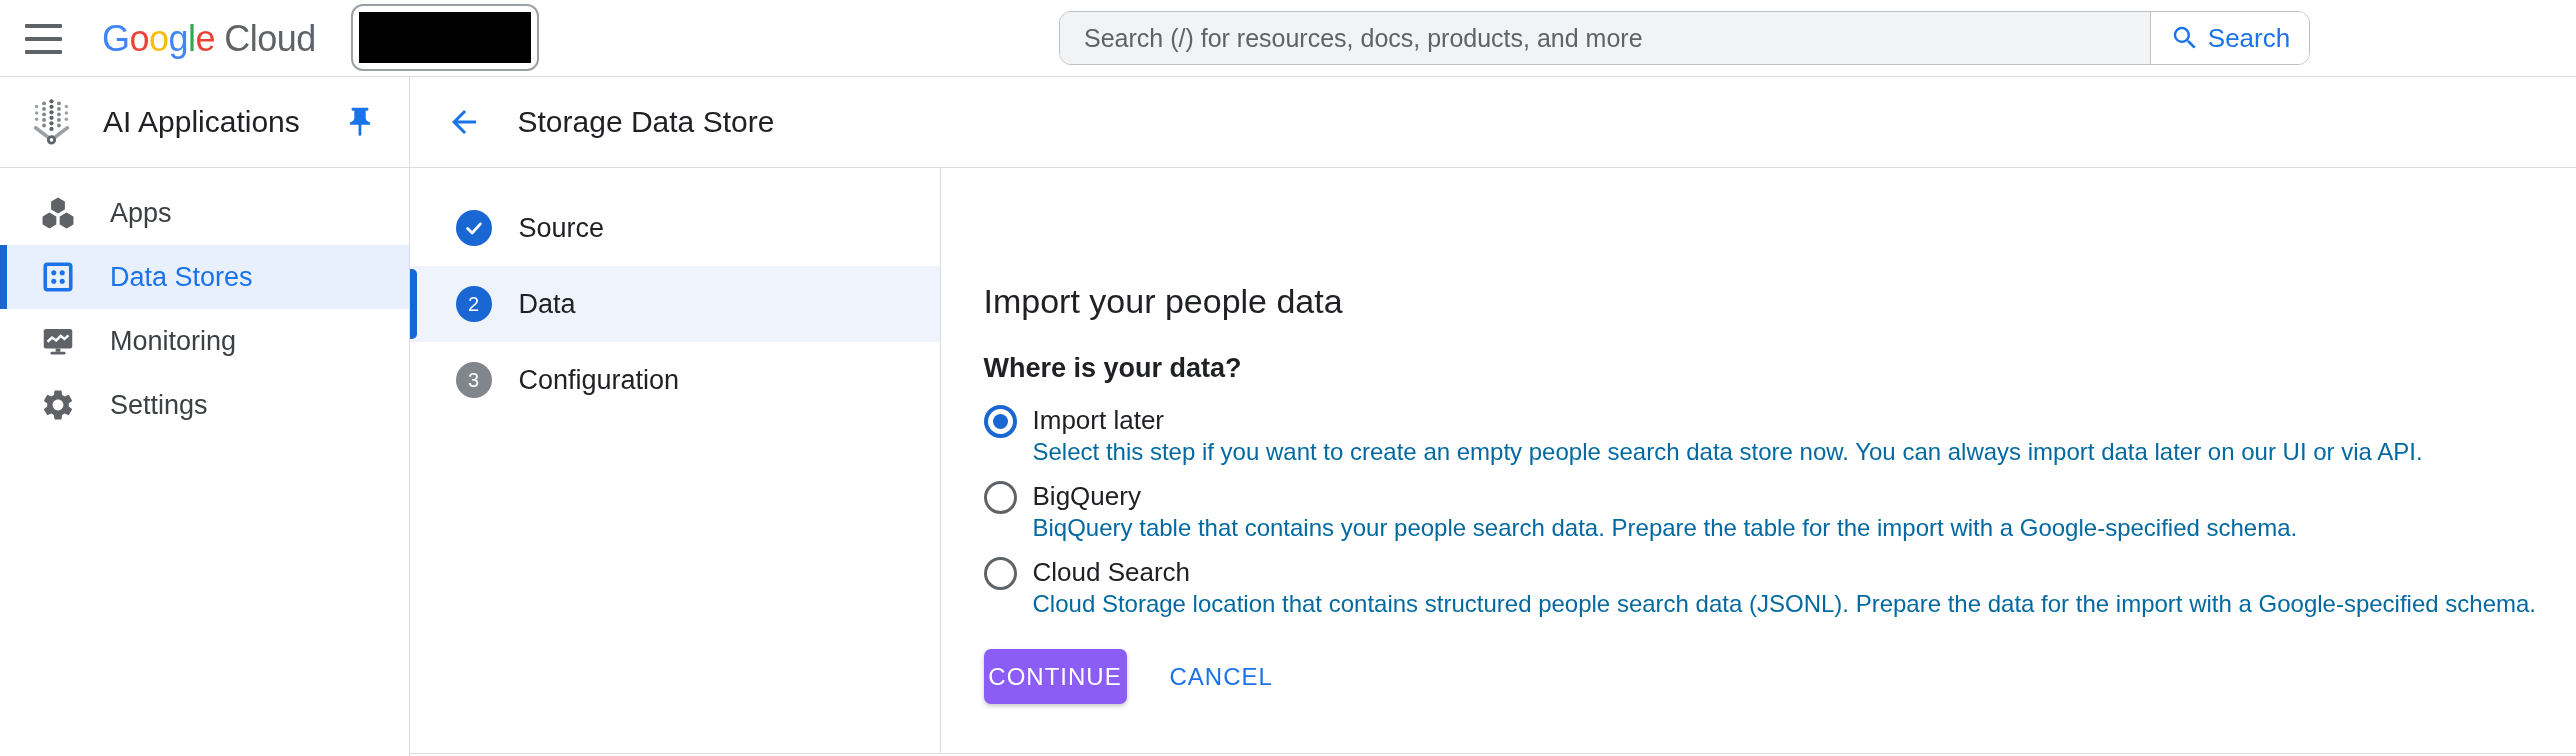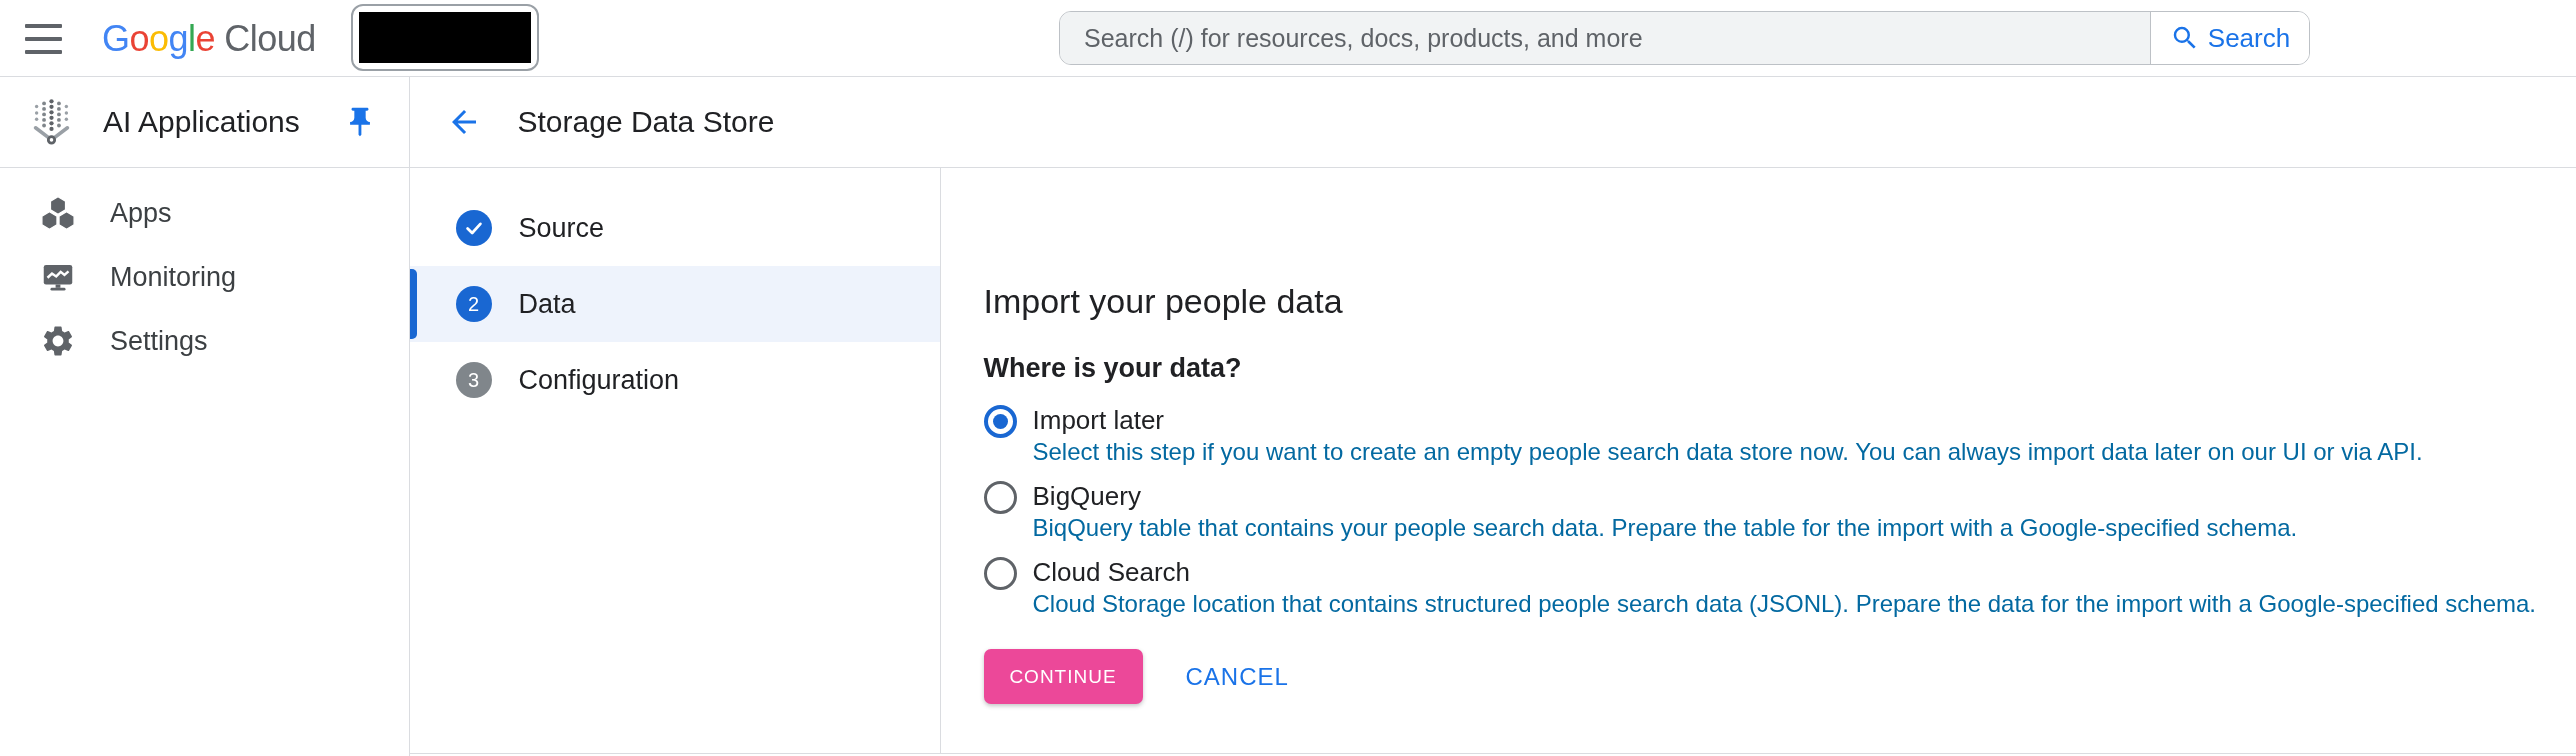--- a/index.html
+++ b/index.html
@@ -72,22 +72,22 @@
   .option { display:flex; align-items:flex-start; margin-bottom:12px; cursor:pointer; }
   .radio { width:33px; height:33px; border-radius:50%; border:3px solid #5f6368; flex:none;
            margin-top:2px; background:#fff; position:relative; }
   .option.selected .radio { border-color:#1967d2; border-width:4px; }
   .option.selected .radio::after { content:""; position:absolute; left:50%; top:50%;
            width:15px; height:15px; margin:-7.4px 0 0 -7.4px; border-radius:50%; background:#1967d2; }
   .opt-text { margin-left:16px; }
   .opt-label { font-size:26px; line-height:34px; color:#202124; }
   .opt-desc { font-size:24px; line-height:30px; color:#0369a1; white-space:nowrap; }
   .btn-row { margin-top:30px; display:flex; align-items:center; }
-  .btn-continue { width:159px; height:55px; background:#ec4899; color:#fff; border:none; border-radius:7px;
-                  font-family:"Liberation Sans",sans-serif; font-size:19px; font-weight:500; letter-spacing:1px;
+  .btn-continue { width:143px; height:55px; background:#8b5cf6; color:#fff; border:none; border-radius:7px;
+                  font-family:"Liberation Sans",sans-serif; font-size:24px; font-weight:500; letter-spacing:1px;
                   cursor:pointer; box-shadow:0 2px 4px rgba(60,64,67,.3); }
   .btn-cancel { margin-left:43px; background:none; border:none; color:#1a73e8; font-size:24px;
                 font-weight:500; letter-spacing:1px; font-family:"Liberation Sans",sans-serif; cursor:pointer; }
 </style>
 </head>
 <body>
 
 <header class="topbar">
   <button class="hamburger">
     <span></span>
@@ -163,20 +163,32 @@
         <span class="ico">
           <svg width="36" height="36" viewBox="0 0 24 24" fill="#5f6368" stroke="#fff" stroke-width="0.8">
             <path d="M12 1.2 L17 4.1 L17 9.9 L12 12.8 L7 9.9 L7 4.1 Z"></path>
             <path d="M6.3 11.2 L11.3 14.1 L11.3 19.9 L6.3 22.8 L1.3 19.9 L1.3 14.1 Z"></path>
             <path d="M17.7 11.2 L22.7 14.1 L22.7 19.9 L17.7 22.8 L12.7 19.9 L12.7 14.1 Z"></path>
           </svg>
         </span>
         <span class="lbl">Apps</span>
       </div>
 
+      <div class="nav-item active">
+        <span class="ico">
+          <svg width="36" height="36" viewBox="0 0 24 24">
+            <rect x="3.5" y="3.5" width="17" height="17" rx="1.5" fill="none" stroke="#1a73e8" stroke-width="2.4"></rect>
+            <circle cx="9.2" cy="9.2" r="1.7" fill="#1a73e8"></circle>
+              <circle cx="14.8" cy="9.2" r="1.7" fill="#1a73e8"></circle>
+            <circle cx="9.2" cy="14.8" r="1.7" fill="#1a73e8"></circle>
+              <circle cx="14.8" cy="14.8" r="1.7" fill="#1a73e8"></circle>
+          </svg>
+        </span>
+        <span class="lbl">Data Stores</span>
+      </div>
 
       <div class="nav-item">
         <span class="ico">
           <svg width="36" height="36" viewBox="0 0 24 24">
             <rect x="2.5" y="4" width="19" height="13" rx="1.5" fill="#5f6368"></rect>
             <path d="M5 12.5 L8 9.7 L10.8 11.6 L13.8 8.6 L16.3 10.6 L19 8.2" fill="none" stroke="#fff" stroke-width="1.6"></path>
             <rect x="10.4" y="17" width="3.2" height="2.2" fill="#5f6368"></rect>
             <rect x="7" y="19.2" width="10" height="1.8" rx="0.9" fill="#5f6368"></rect>
           </svg>
         </span>

